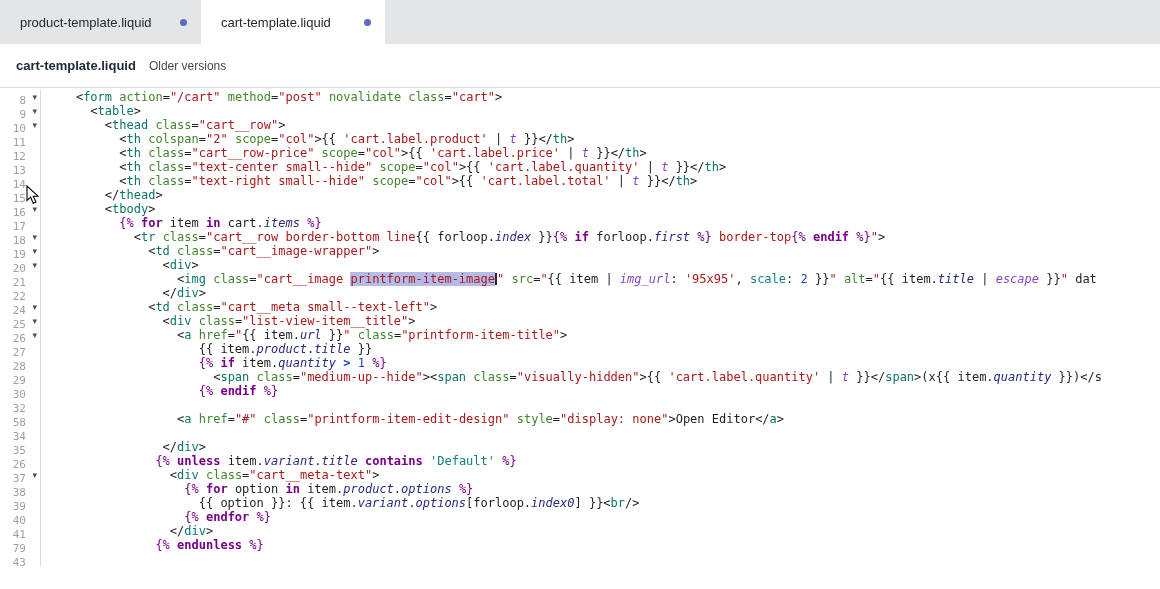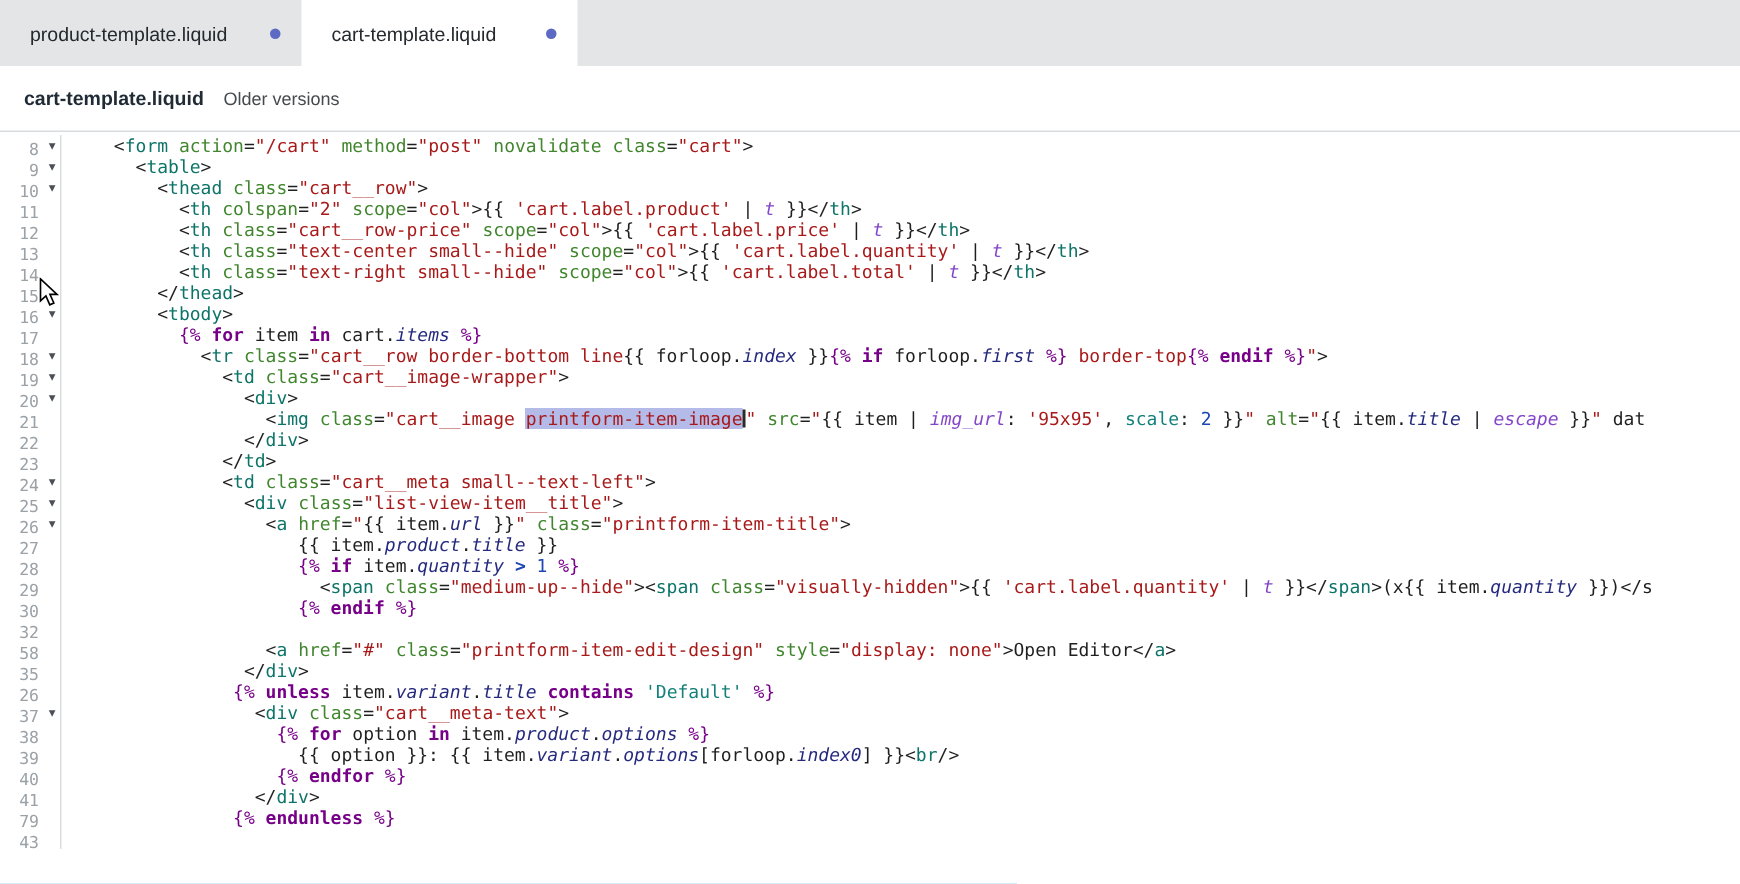--- a/index.html
+++ b/index.html
@@ -118,24 +118,20 @@
       </div>
       <div class="line">
         <div class="gutter"><span class="lnum">21</span></div>
         <div class="code">                  <span class="tk-p">&lt;</span><span class="tk-tag">img</span><span class="tk-p"> </span><span class="tk-attr">class</span><span class="tk-p">=</span><span class="tk-str">"cart__image </span><span class="tk-str tk-sel">printform-item-image</span><span class="tk-caret"></span><span class="tk-str">"</span><span class="tk-p"> </span><span class="tk-attr">src</span><span class="tk-p">=</span><span class="tk-str">"</span><span class="tk-p">{{ item | </span><span class="tk-filt">img_url</span><span class="tk-p">: </span><span class="tk-str">'95x95'</span><span class="tk-p">, </span><span class="tk-lstr">scale</span><span class="tk-p">: </span><span class="tk-num">2</span><span class="tk-p"> }}</span><span class="tk-str">"</span><span class="tk-p"> </span><span class="tk-attr">alt</span><span class="tk-p">=</span><span class="tk-str">"</span><span class="tk-p">{{ item.</span><span class="tk-prop">title</span><span class="tk-p"> | </span><span class="tk-filt">escape</span><span class="tk-p"> }}</span><span class="tk-str">"</span><span class="tk-p"> dat</span></div>
       </div>
       <div class="line">
         <div class="gutter"><span class="lnum">22</span></div>
         <div class="code">                <span class="tk-p">&lt;/</span><span class="tk-tag">div</span><span class="tk-p">&gt;</span></div>
       </div>
       <div class="line">
-        <div class="gutter"><span class="lnum">23</span></div>
-        <div class="code">              <span class="tk-p">&lt;/</span><span class="tk-tag">td</span><span class="tk-p">&gt;</span></div>
-      </div>
-      <div class="line">
         <div class="gutter"><span class="lnum">24</span><span class="fold">▾</span></div>
         <div class="code">              <span class="tk-p">&lt;</span><span class="tk-tag">td</span><span class="tk-p"> </span><span class="tk-attr">class</span><span class="tk-p">=</span><span class="tk-str">"cart__meta small--text-left"</span><span class="tk-p">&gt;</span></div>
       </div>
       <div class="line">
         <div class="gutter"><span class="lnum">25</span><span class="fold">▾</span></div>
         <div class="code">                <span class="tk-p">&lt;</span><span class="tk-tag">div</span><span class="tk-p"> </span><span class="tk-attr">class</span><span class="tk-p">=</span><span class="tk-str">"list-view-item__title"</span><span class="tk-p">&gt;</span></div>
       </div>
       <div class="line">
         <div class="gutter"><span class="lnum">26</span><span class="fold">▾</span></div>
         <div class="code">                  <span class="tk-p">&lt;</span><span class="tk-tag">a</span><span class="tk-p"> </span><span class="tk-attr">href</span><span class="tk-p">=</span><span class="tk-str">"</span><span class="tk-p">{{ item.</span><span class="tk-prop">url</span><span class="tk-p"> }}</span><span class="tk-str">"</span><span class="tk-p"> </span><span class="tk-attr">class</span><span class="tk-p">=</span><span class="tk-str">"printform-item-title"</span><span class="tk-p">&gt;</span></div>
@@ -156,20 +152,24 @@
         <div class="gutter"><span class="lnum">30</span></div>
         <div class="code">                     <span class="tk-ld">{%</span><span class="tk-p"> </span><span class="tk-kw">endif</span><span class="tk-p"> </span><span class="tk-ld">%}</span></div>
       </div>
       <div class="line">
         <div class="gutter"><span class="lnum">32</span></div>
         <div class="code"></div>
       </div>
       <div class="line">
         <div class="gutter"><span class="lnum">58</span></div>
         <div class="code">                  <span class="tk-p">&lt;</span><span class="tk-tag">a</span><span class="tk-p"> </span><span class="tk-attr">href</span><span class="tk-p">=</span><span class="tk-str">"#"</span><span class="tk-p"> </span><span class="tk-attr">class</span><span class="tk-p">=</span><span class="tk-str">"printform-item-edit-design"</span><span class="tk-p"> </span><span class="tk-attr">style</span><span class="tk-p">=</span><span class="tk-str">"display: none"</span><span class="tk-p">&gt;Open Editor&lt;/</span><span class="tk-tag">a</span><span class="tk-p">&gt;</span></div>
+      </div>
+      <div class="line">
+        <div class="gutter"><span class="lnum">34</span></div>
+        <div class="code"></div>
       </div>
       <div class="line">
         <div class="gutter"><span class="lnum">35</span></div>
         <div class="code">                <span class="tk-p">&lt;/</span><span class="tk-tag">div</span><span class="tk-p">&gt;</span></div>
       </div>
       <div class="line">
         <div class="gutter"><span class="lnum">26</span></div>
         <div class="code">               <span class="tk-ld">{%</span><span class="tk-p"> </span><span class="tk-kw">unless</span><span class="tk-p"> item.</span><span class="tk-prop">variant</span><span class="tk-p">.</span><span class="tk-prop">title</span><span class="tk-p"> </span><span class="tk-kw">contains</span><span class="tk-p"> </span><span class="tk-lstr">'Default'</span><span class="tk-p"> </span><span class="tk-ld">%}</span></div>
       </div>
       <div class="line">

